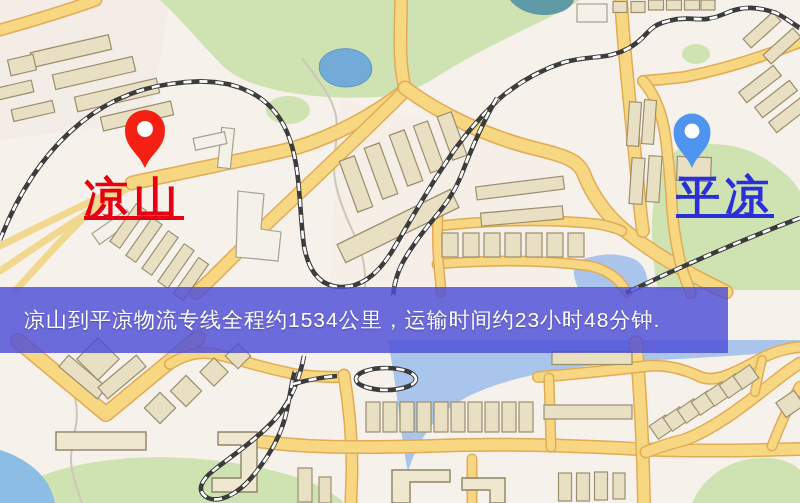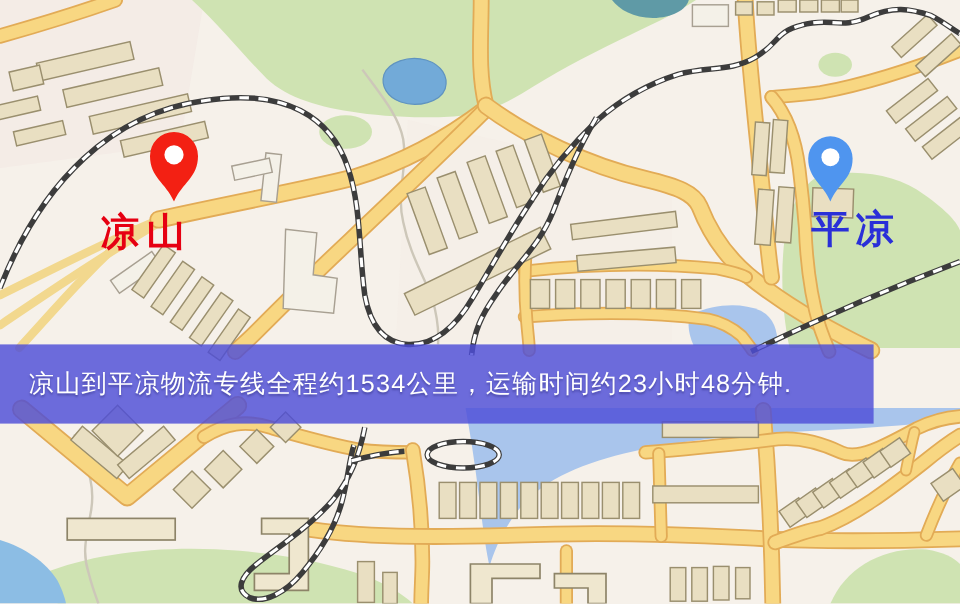--- a/index.html
+++ b/index.html
@@ -10,21 +10,21 @@
   .rf{fill:none;stroke:var(--road-fill,#f8d782);stroke-linecap:round;stroke-linejoin:round;}
   .rthin{fill:none;stroke:#f2d88e;stroke-linecap:round;}
   
   .rail-base{fill:none;stroke:var(--rail-dark,#3c3c3c);stroke-width:4.6;stroke-linecap:butt;}
   .rail-dash{fill:none;stroke:#ffffff;stroke-width:2.6;stroke-dasharray:8 8;stroke-linecap:butt;}
   .bld{fill:#e9dfc2;stroke:#9a8f6e;stroke-width:1.2;}
   .bldw{fill:#f4f1e8;stroke:#a8a092;stroke-width:1.2;}
   .bldl{fill:#efe7cf;stroke:#8d8468;stroke-width:1.4;}
   .stream{fill:none;stroke:#cdc7b9;stroke-width:2;}
   .pin{position:absolute;}
-  .map-label{position:absolute;font-family:"Liberation Serif","Liberation Sans",serif;font-weight:700;font-size:32px;line-height:1;white-space:nowrap;}
+  .map-label{position:absolute;font-family:"Liberation Serif","Liberation Sans",serif;font-weight:700;font-size:44px;line-height:1;white-space:nowrap;text-decoration:underline;}
   .label-origin{left:84px;top:177px;color:var(--origin-label,#e60012);letter-spacing:6px;}
   .label-dest{left:644px;top:175px;color:var(--dest-label,#2a2fd8);letter-spacing:5px;padding-left:32px;}
   .banner{position:absolute;left:0;top:287px;width:728px;height:66px;background:var(--banner-bg,rgba(77,77,216,0.82));z-index:5;display:flex;align-items:center;}
   .banner-text{color:var(--banner-text,#fff);font-size:21px;padding-left:24px;letter-spacing:1px;text-shadow:0 1px 2px rgba(10,10,60,.35);white-space:nowrap;}
 </style>
 </head>
 <body>
 
 <div class="stage">
 

